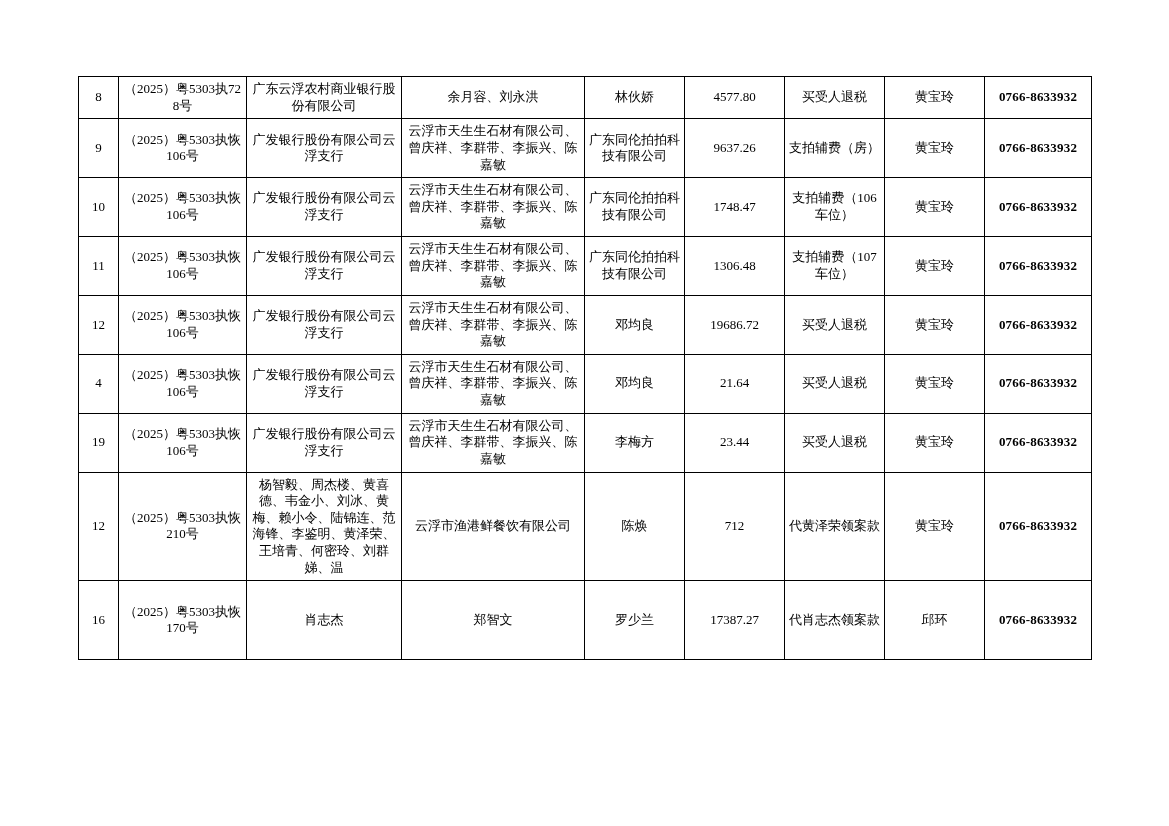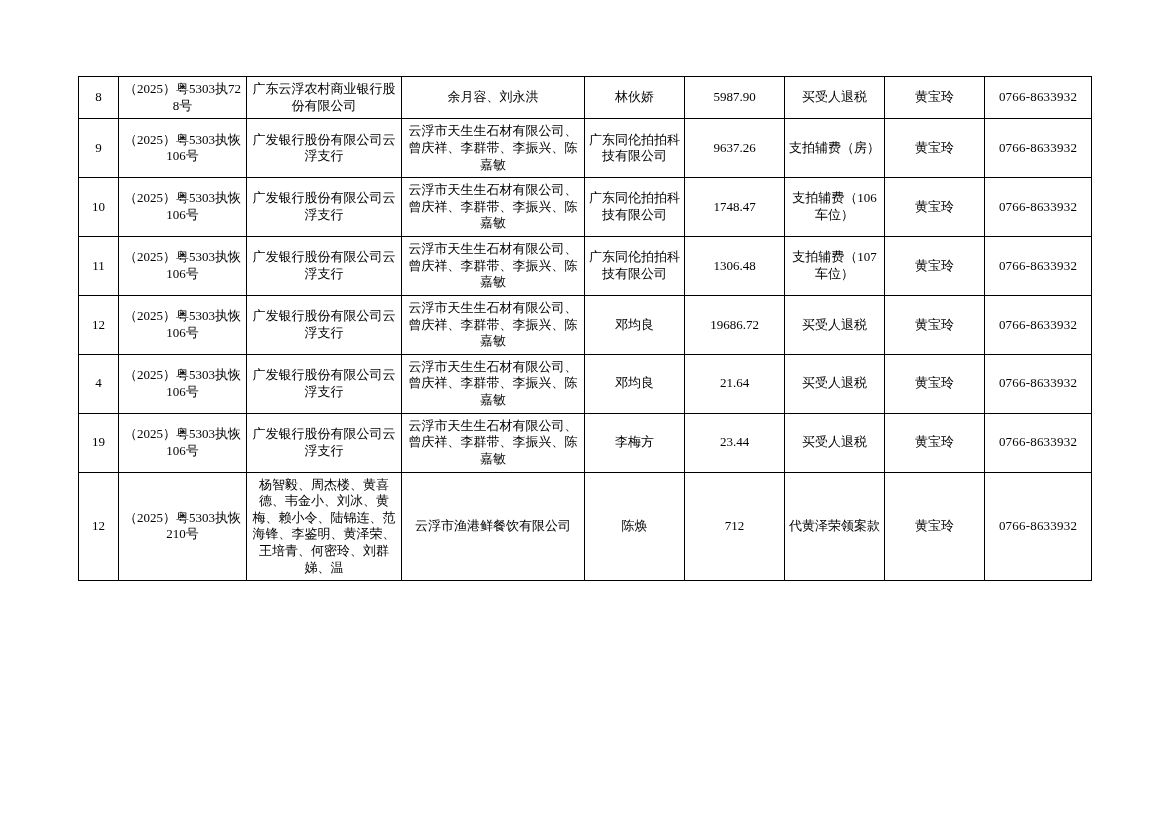--- a/index.html
+++ b/index.html
@@ -41,21 +41,21 @@
   col.c2 { width: 155px; }
   col.c3 { width: 183px; }
   col.c4 { width: 100px; }
   col.c5 { width: 100px; }
   col.c6 { width: 100px; }
   col.c7 { width: 100px; }
   col.c8 { width: 107px; }
 
   td.idx { font-size: 13.5px; }
   td.num { font-size: 13.5px; }
-  td.phone { font-size: 13.5px; letter-spacing: 0.2px; }
+  td.phone { font-size: 13.5px; letter-spacing: 0.2px; font-weight: bold; }
   td.tall { height: 70px; }
 </style>
 </head>
 <body>
 
 <div class="page">
   <table class="doc-table">
     <colgroup>
       <col class="c0">
         <col class="c1">
@@ -67,21 +67,21 @@
         <col class="c7">
         <col class="c8">
     </colgroup>
     <tbody>
       <tr>
         <td class="idx">8</td>
         <td>（2025）粤5303执728号</td>
         <td>广东云浮农村商业银行股份有限公司</td>
         <td>余月容、刘永洪</td>
         <td>林伙娇</td>
-        <td class="num">5987.90</td>
+        <td class="num">4577.80</td>
         <td>买受人退税</td>
         <td>黄宝玲</td>
         <td class="phone">0766-8633932</td>
       </tr>
       <tr>
         <td class="idx">9</td>
         <td>（2025）粤5303执恢106号</td>
         <td>广发银行股份有限公司云浮支行</td>
         <td>云浮市天生生石材有限公司、曾庆祥、李群带、李振兴、陈嘉敏</td>
         <td>广东同伦拍拍科技有限公司</td>
@@ -149,15 +149,26 @@
         <td class="idx">12</td>
         <td>（2025）粤5303执恢210号</td>
         <td>杨智毅、周杰楼、黄喜德、韦金小、刘冰、黄梅、赖小令、陆锦连、范海锋、李鉴明、黄泽荣、王培青、何密玲、刘群娣、温</td>
         <td>云浮市渔港鲜餐饮有限公司</td>
         <td>陈焕</td>
         <td class="num">712</td>
         <td>代黄泽荣领案款</td>
         <td>黄宝玲</td>
         <td class="phone">0766-8633932</td>
       </tr>
+      <tr>
+        <td class="idx tall">16</td>
+        <td>（2025）粤5303执恢170号</td>
+        <td>肖志杰</td>
+        <td>郑智文</td>
+        <td>罗少兰</td>
+        <td class="num">17387.27</td>
+        <td>代肖志杰领案款</td>
+        <td>邱环</td>
+        <td class="phone">0766-8633932</td>
+      </tr>
     </tbody>
   </table>
 </div>
 
 </body></html>

